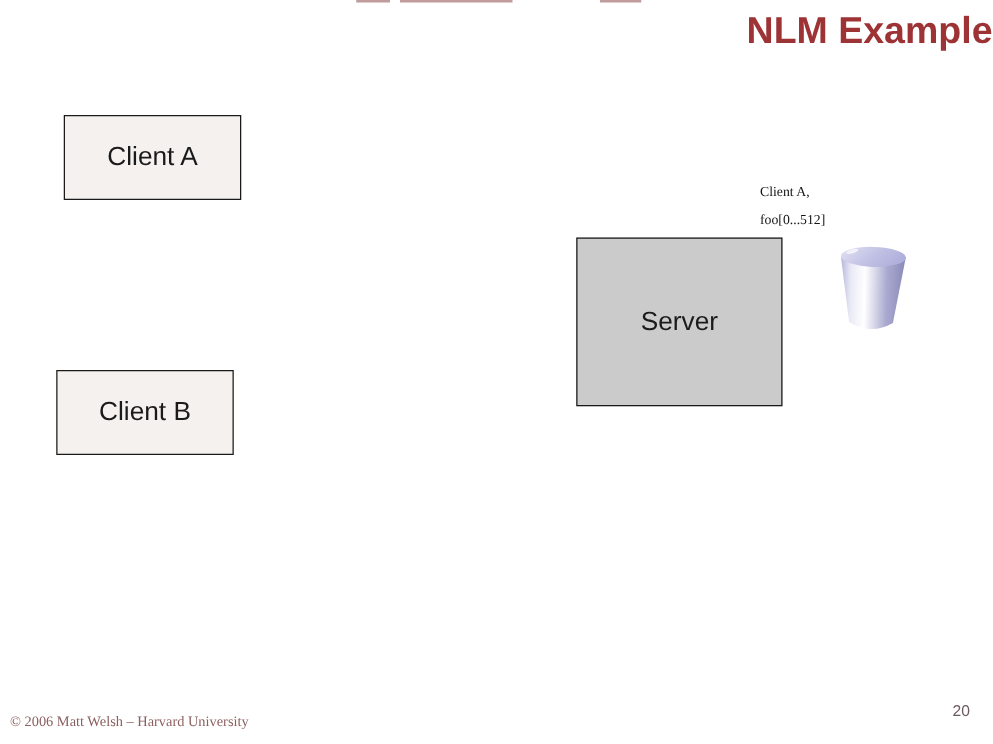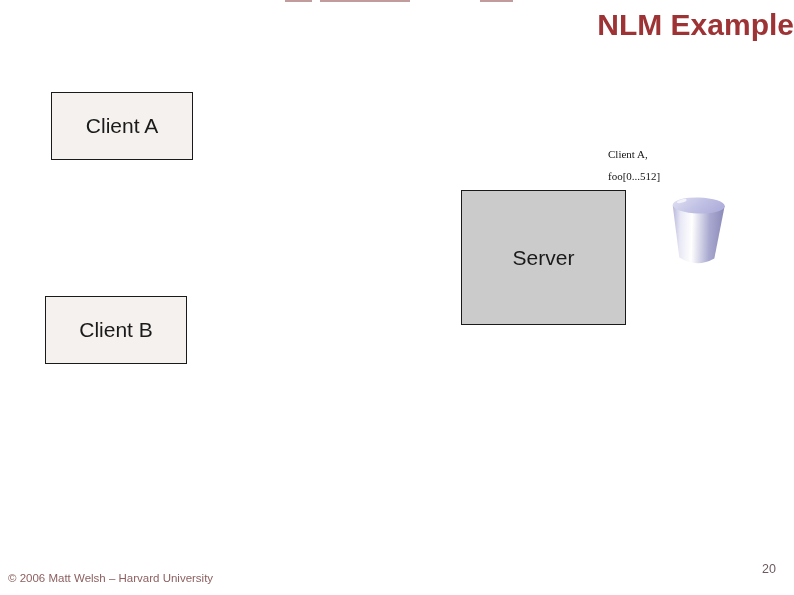--- a/index.html
+++ b/index.html
@@ -68,20 +68,21 @@
     width: 58px;
     height: 73px;
     transform: rotate(1.5deg);
   }
   .footer-credit {
     position: absolute;
     left: 8px;
     top: 572px;
     font-size: 11.5px;
     color: #8d5f5f;
+    font-family: Liberation Serif, serif;
   }
   .page-number {
     position: absolute;
     left: 762px;
     top: 562px;
     font-size: 12.5px;
     color: #6d5a5e;
   }
   .top-artifact {
     position: absolute;

